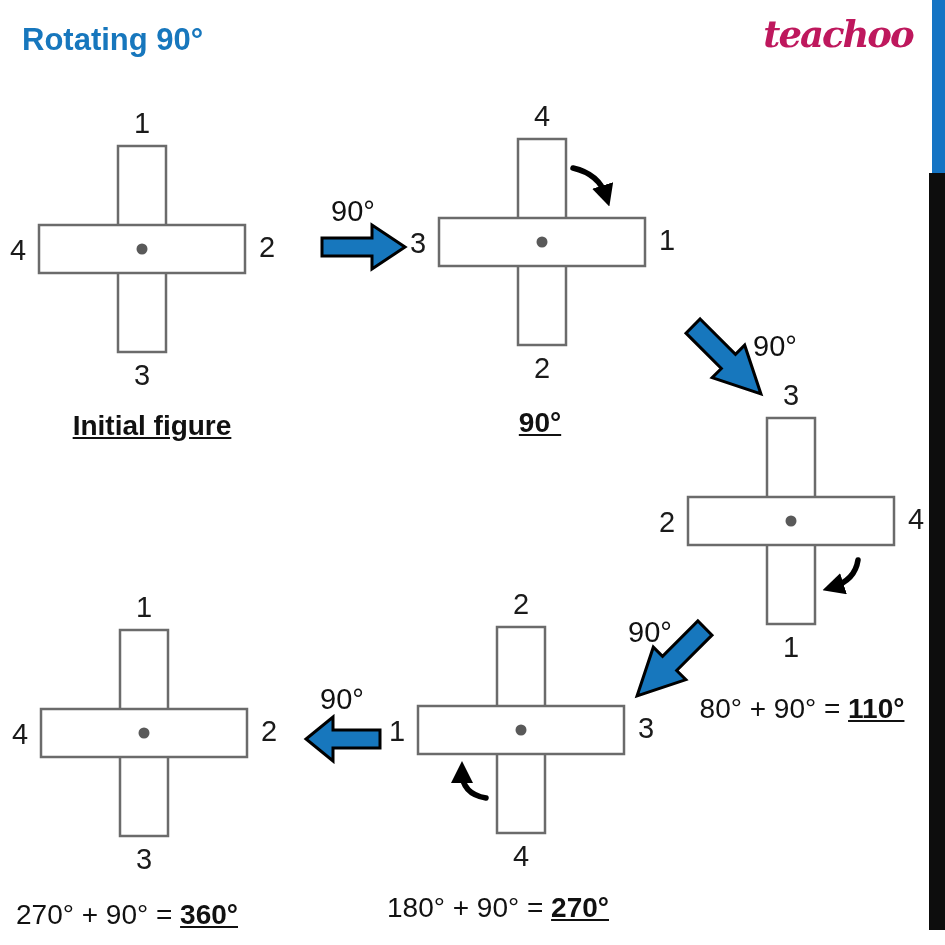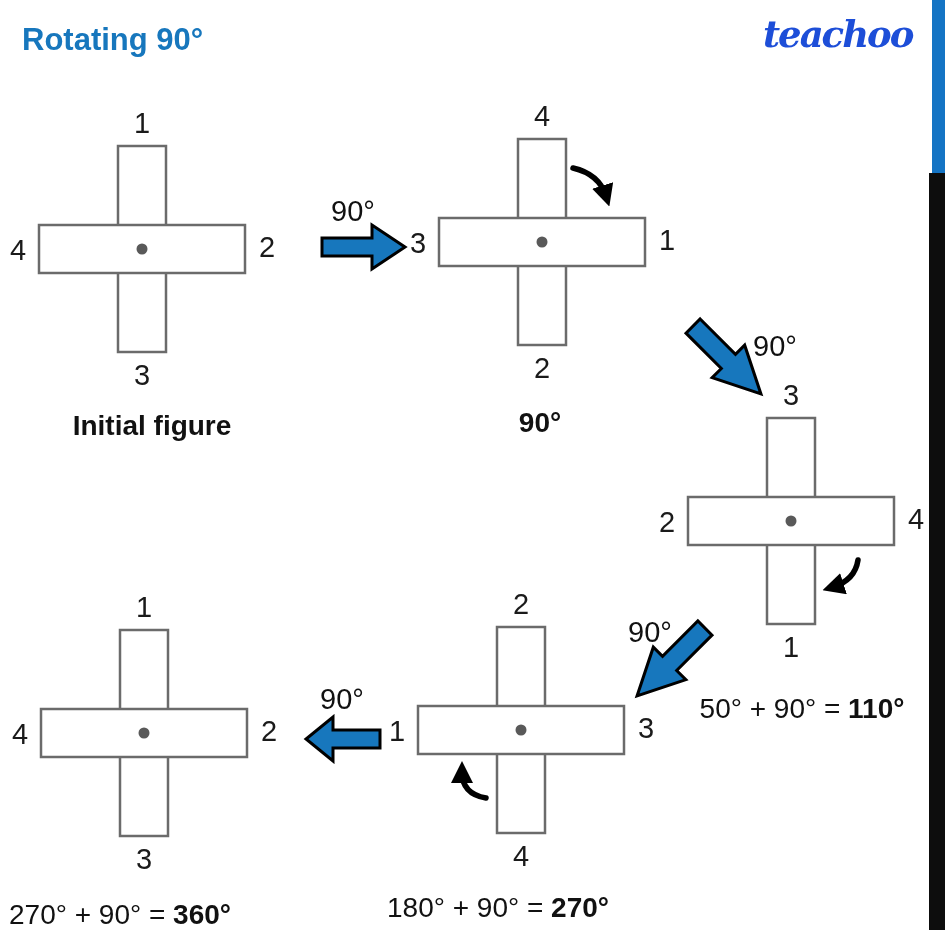--- a/index.html
+++ b/index.html
@@ -15,37 +15,37 @@
   #page{
     position:relative;width:945px;height:945px;background:#ffffff;
     overflow:hidden;margin:0 auto;
   }
   .abs{position:absolute;}
   #title{
     left:22px;top:22px;font-size:31px;font-weight:700;color:var(--accent);
     letter-spacing:0px;
   }
   #logo{
-    left:763px;top:12px;width:150px;
+    left:763px;top:12px;width:150px;text-align:center;
     font-family:"DejaVu Serif",serif;font-style:italic;font-weight:700;
-    font-size:37px;color:#1d4ed8;letter-spacing:-2px;
+    font-size:37px;color:#be185d;letter-spacing:-2px;
   }
   .fig{position:absolute;width:212px;height:212px;}
   .fig svg.cross{position:absolute;left:0;top:0;}
   .cross rect{fill:#ffffff;stroke:var(--shape-stroke);stroke-width:2.5;}
   .cross circle{fill:var(--dot);}
   .num{
     position:absolute;transform:translate(-50%,-50%);
     font-size:29px;color:var(--ink);line-height:1;white-space:nowrap;
   }
   .caption{
     position:absolute;transform:translate(-50%,-50%);
     font-size:28px;color:#111;white-space:nowrap;line-height:1;
   }
-  .caption .bold{font-weight:700;}
+  .caption .bold{font-weight:700;text-decoration:underline;}
   .arrow-label{
     position:absolute;transform:translate(-50%,-50%);
     font-size:29px;color:#111;line-height:1;white-space:nowrap;
   }
   .blue-arrow{fill:var(--accent);stroke:#000;stroke-width:3;stroke-linejoin:miter;}
   .arc{stroke:#000;stroke-width:5.5;fill:none;stroke-linecap:round;}
   #bar-blue{left:932px;top:0;width:13px;height:173px;background:var(--bar-blue);}
   #bar-black{left:929px;top:173px;width:16px;height:757px;background:var(--bar-black);}
 </style>
 </head>
@@ -94,21 +94,21 @@
       <rect x="82" y="3" width="48" height="206"></rect>
       <rect x="3" y="82" width="206" height="48"></rect>
       <circle cx="106" cy="106" r="5.5"></circle>
     </svg>
     <span class="num" style="left:106px;top:-20px;">3</span>
     <span class="num" style="left:231px;top:104px;">4</span>
     <span class="num" style="left:106px;top:232px;">1</span>
     <span class="num" style="left:-18px;top:107px;">2</span>
   </div>
   <div class="caption" style="left:802px;top:709px;">
-    <span>50° + 90° = </span><span class="bold">110°</span>
+    <span>80° + 90° = </span><span class="bold">110°</span>
   </div>
 
   <div class="fig" style="left:415px;top:624px;">
     <svg class="cross" width="212" height="212" viewBox="0 0 212 212">
       <rect x="82" y="3" width="48" height="206"></rect>
       <rect x="3" y="82" width="206" height="48"></rect>
       <circle cx="106" cy="106" r="5.5"></circle>
     </svg>
     <span class="num" style="left:106px;top:-20px;">2</span>
     <span class="num" style="left:231px;top:104px;">3</span>
@@ -123,21 +123,21 @@
     <svg class="cross" width="212" height="212" viewBox="0 0 212 212">
       <rect x="82" y="3" width="48" height="206"></rect>
       <rect x="3" y="82" width="206" height="48"></rect>
       <circle cx="106" cy="106" r="5.5"></circle>
     </svg>
     <span class="num" style="left:106px;top:-20px;">1</span>
     <span class="num" style="left:231px;top:104px;">2</span>
     <span class="num" style="left:106px;top:232px;">3</span>
     <span class="num" style="left:-18px;top:107px;">4</span>
   </div>
-  <div class="caption" style="left:120px;top:915px;">
+  <div class="caption" style="left:127px;top:915px;">
     <span>270° + 90° = </span><span class="bold">360°</span>
   </div>
 
   <span class="arrow-label" style="left:353px;top:211px;">90°</span>
   <svg class="abs" style="left:320px;top:222px;" width="88" height="50" viewBox="0 0 88 50">
     <polygon class="blue-arrow" points="2,16 52,16 52,3 85,25 52,47 52,34 2,34"></polygon>
   </svg>
 
   <span class="arrow-label" style="left:775px;top:346px;">90°</span>
   <svg class="abs" style="left:667px;top:300px;" width="120" height="120" viewBox="0 0 120 120">

